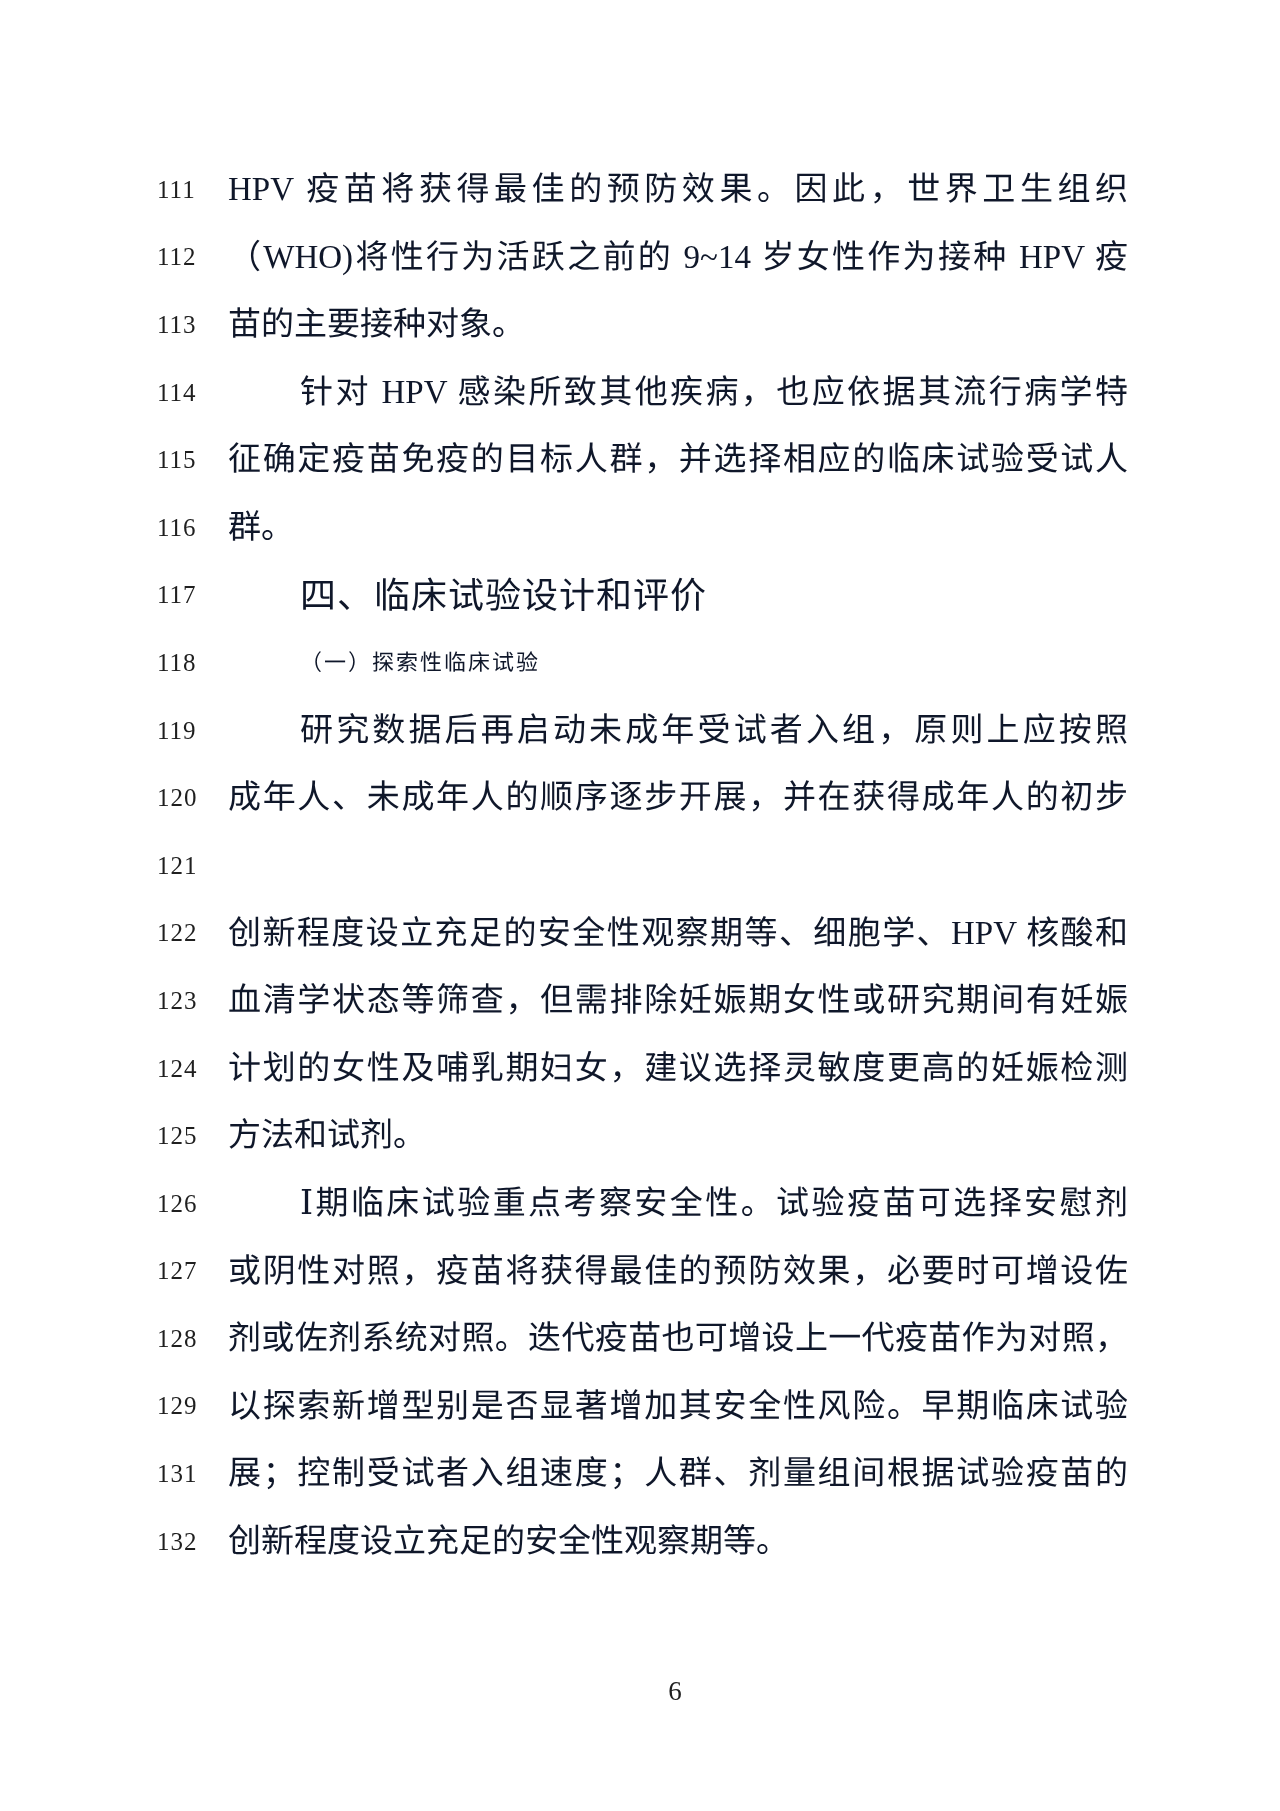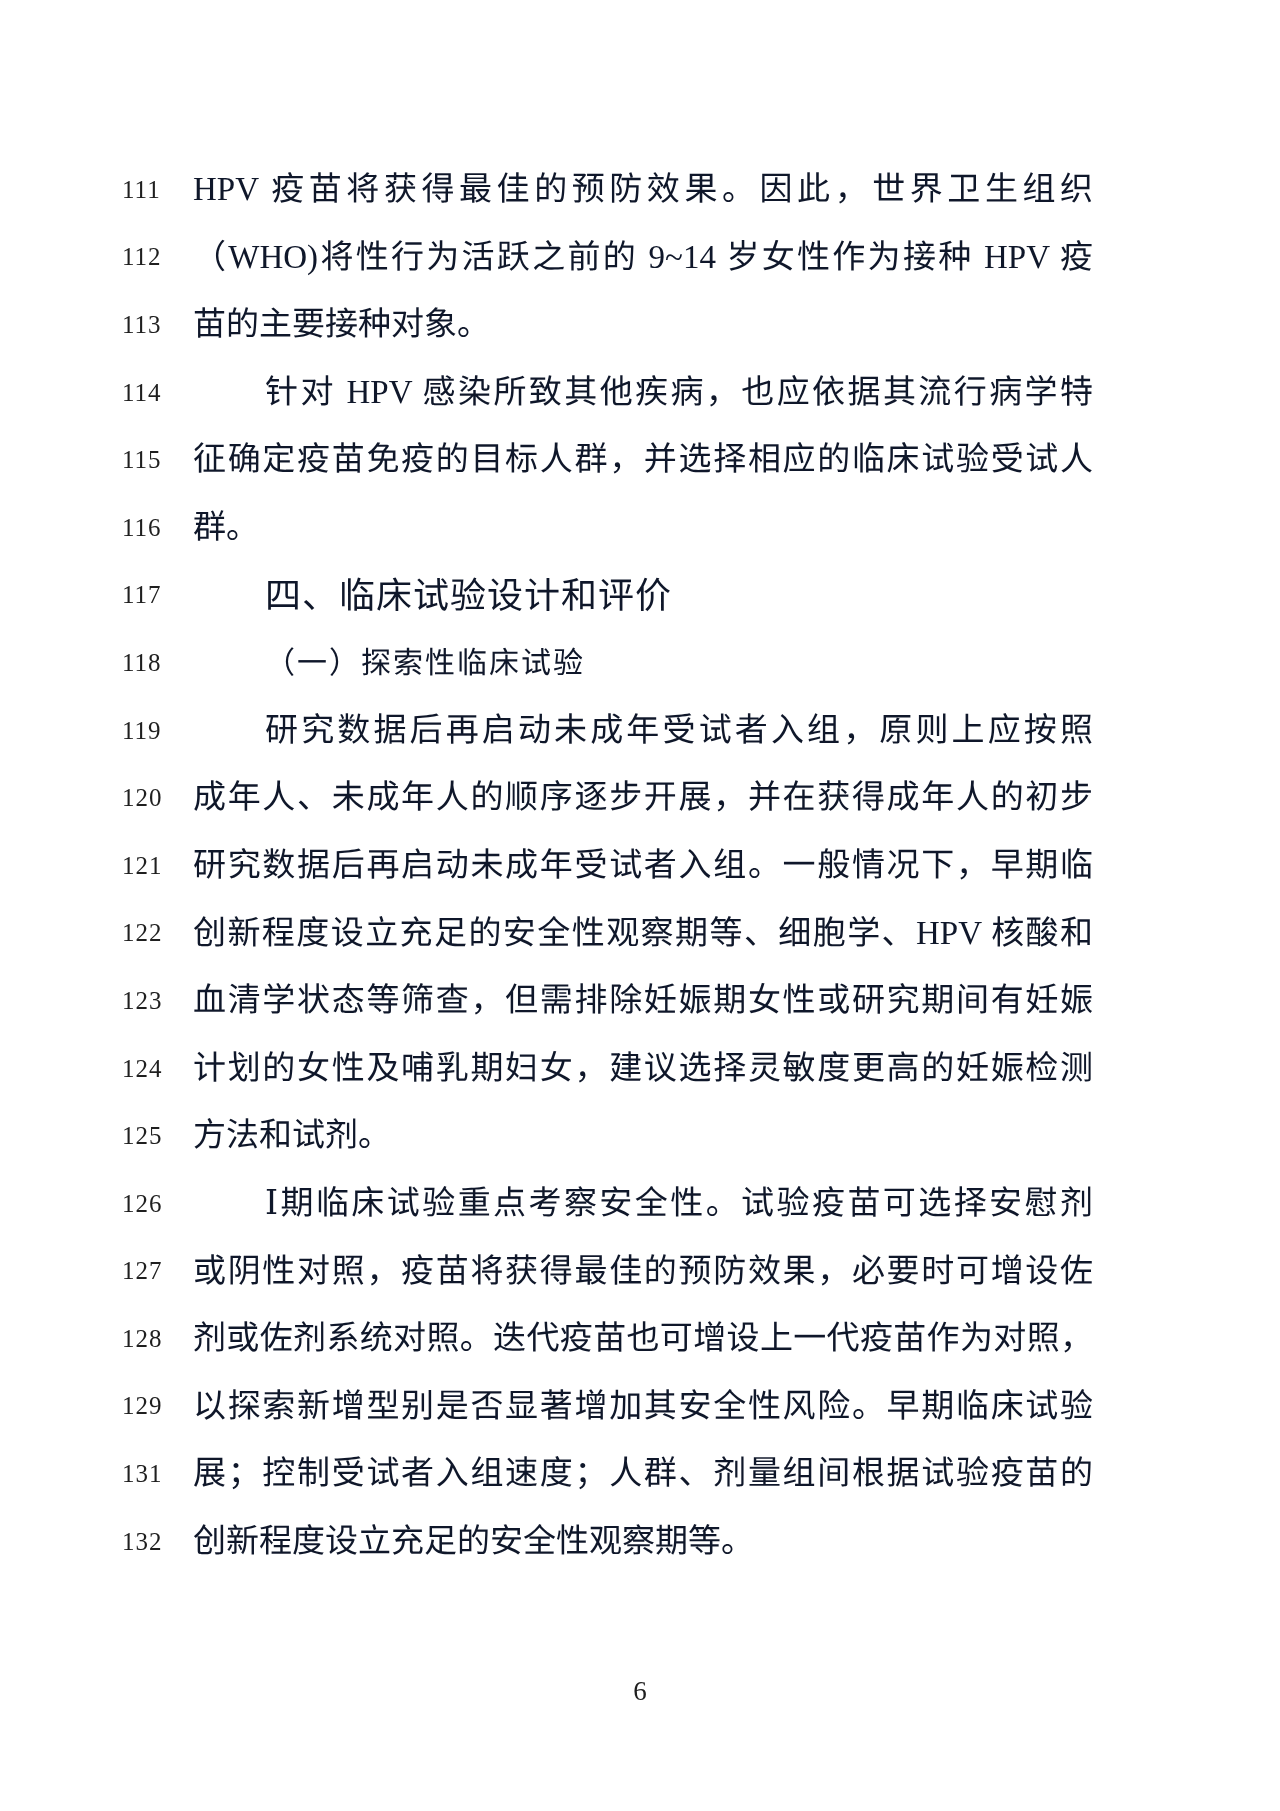--- a/index.html
+++ b/index.html
@@ -8,20 +8,21 @@
     background: #ffffff;
   }
   .page {
     position: relative;
     width: 1172px;
     height: 1811px;
     background: #ffffff;
     color: #1a1a1a;
     overflow: hidden;
     font-family: "Liberation Serif", "DejaVu Serif", serif;
+    margin-left: 35px;
   }
   .doc-body {
     position: absolute;
     top: 156px;
     left: 0;
     width: 1280px;
   }
   .line {
     display: flex;
     align-items: center;
@@ -58,21 +59,21 @@
   .line.indent .line-text {
     text-indent: 72px;
   }
   .line.role-section-heading .line-text {
     font-family: "Liberation Sans", "DejaVu Sans", sans-serif;
     font-weight: normal;
     font-size: 36px;
     letter-spacing: 1px;
   }
   .line.role-subsection-heading .line-text {
-    font-size: 30px;
+    font-size: 22px;
     letter-spacing: 2px;
   }
   .page-number {
     position: absolute;
     top: 1676px;
     left: 0;
     width: 1280px;
     text-align: center;
     font-size: 27px;
     color: #1f1f1f;
@@ -118,21 +119,20 @@
       <div class="line role-body indent justify">
         <span class="line-num">119</span>
         <span class="line-text">研究数据后再启动未成年受试者入组，原则上应按照</span>
       </div>
       <div class="line role-body justify">
         <span class="line-num">120</span>
         <span class="line-text">成年人、未成年人的顺序逐步开展，并在获得成年人的初步</span>
       </div>
       <div class="line role-body justify">
         <span class="line-num">121</span>
-        <span class="line-text">研究数据后再启动未成年受试者入组。一般情况下，早期临</span>
       </div>
       <div class="line role-body justify">
         <span class="line-num">122</span>
         <span class="line-text">创新程度设立充足的安全性观察期等、细胞学、HPV 核酸和</span>
       </div>
       <div class="line role-body justify">
         <span class="line-num">123</span>
         <span class="line-text">血清学状态等筛查，但需排除妊娠期女性或研究期间有妊娠</span>
       </div>
       <div class="line role-body justify">

